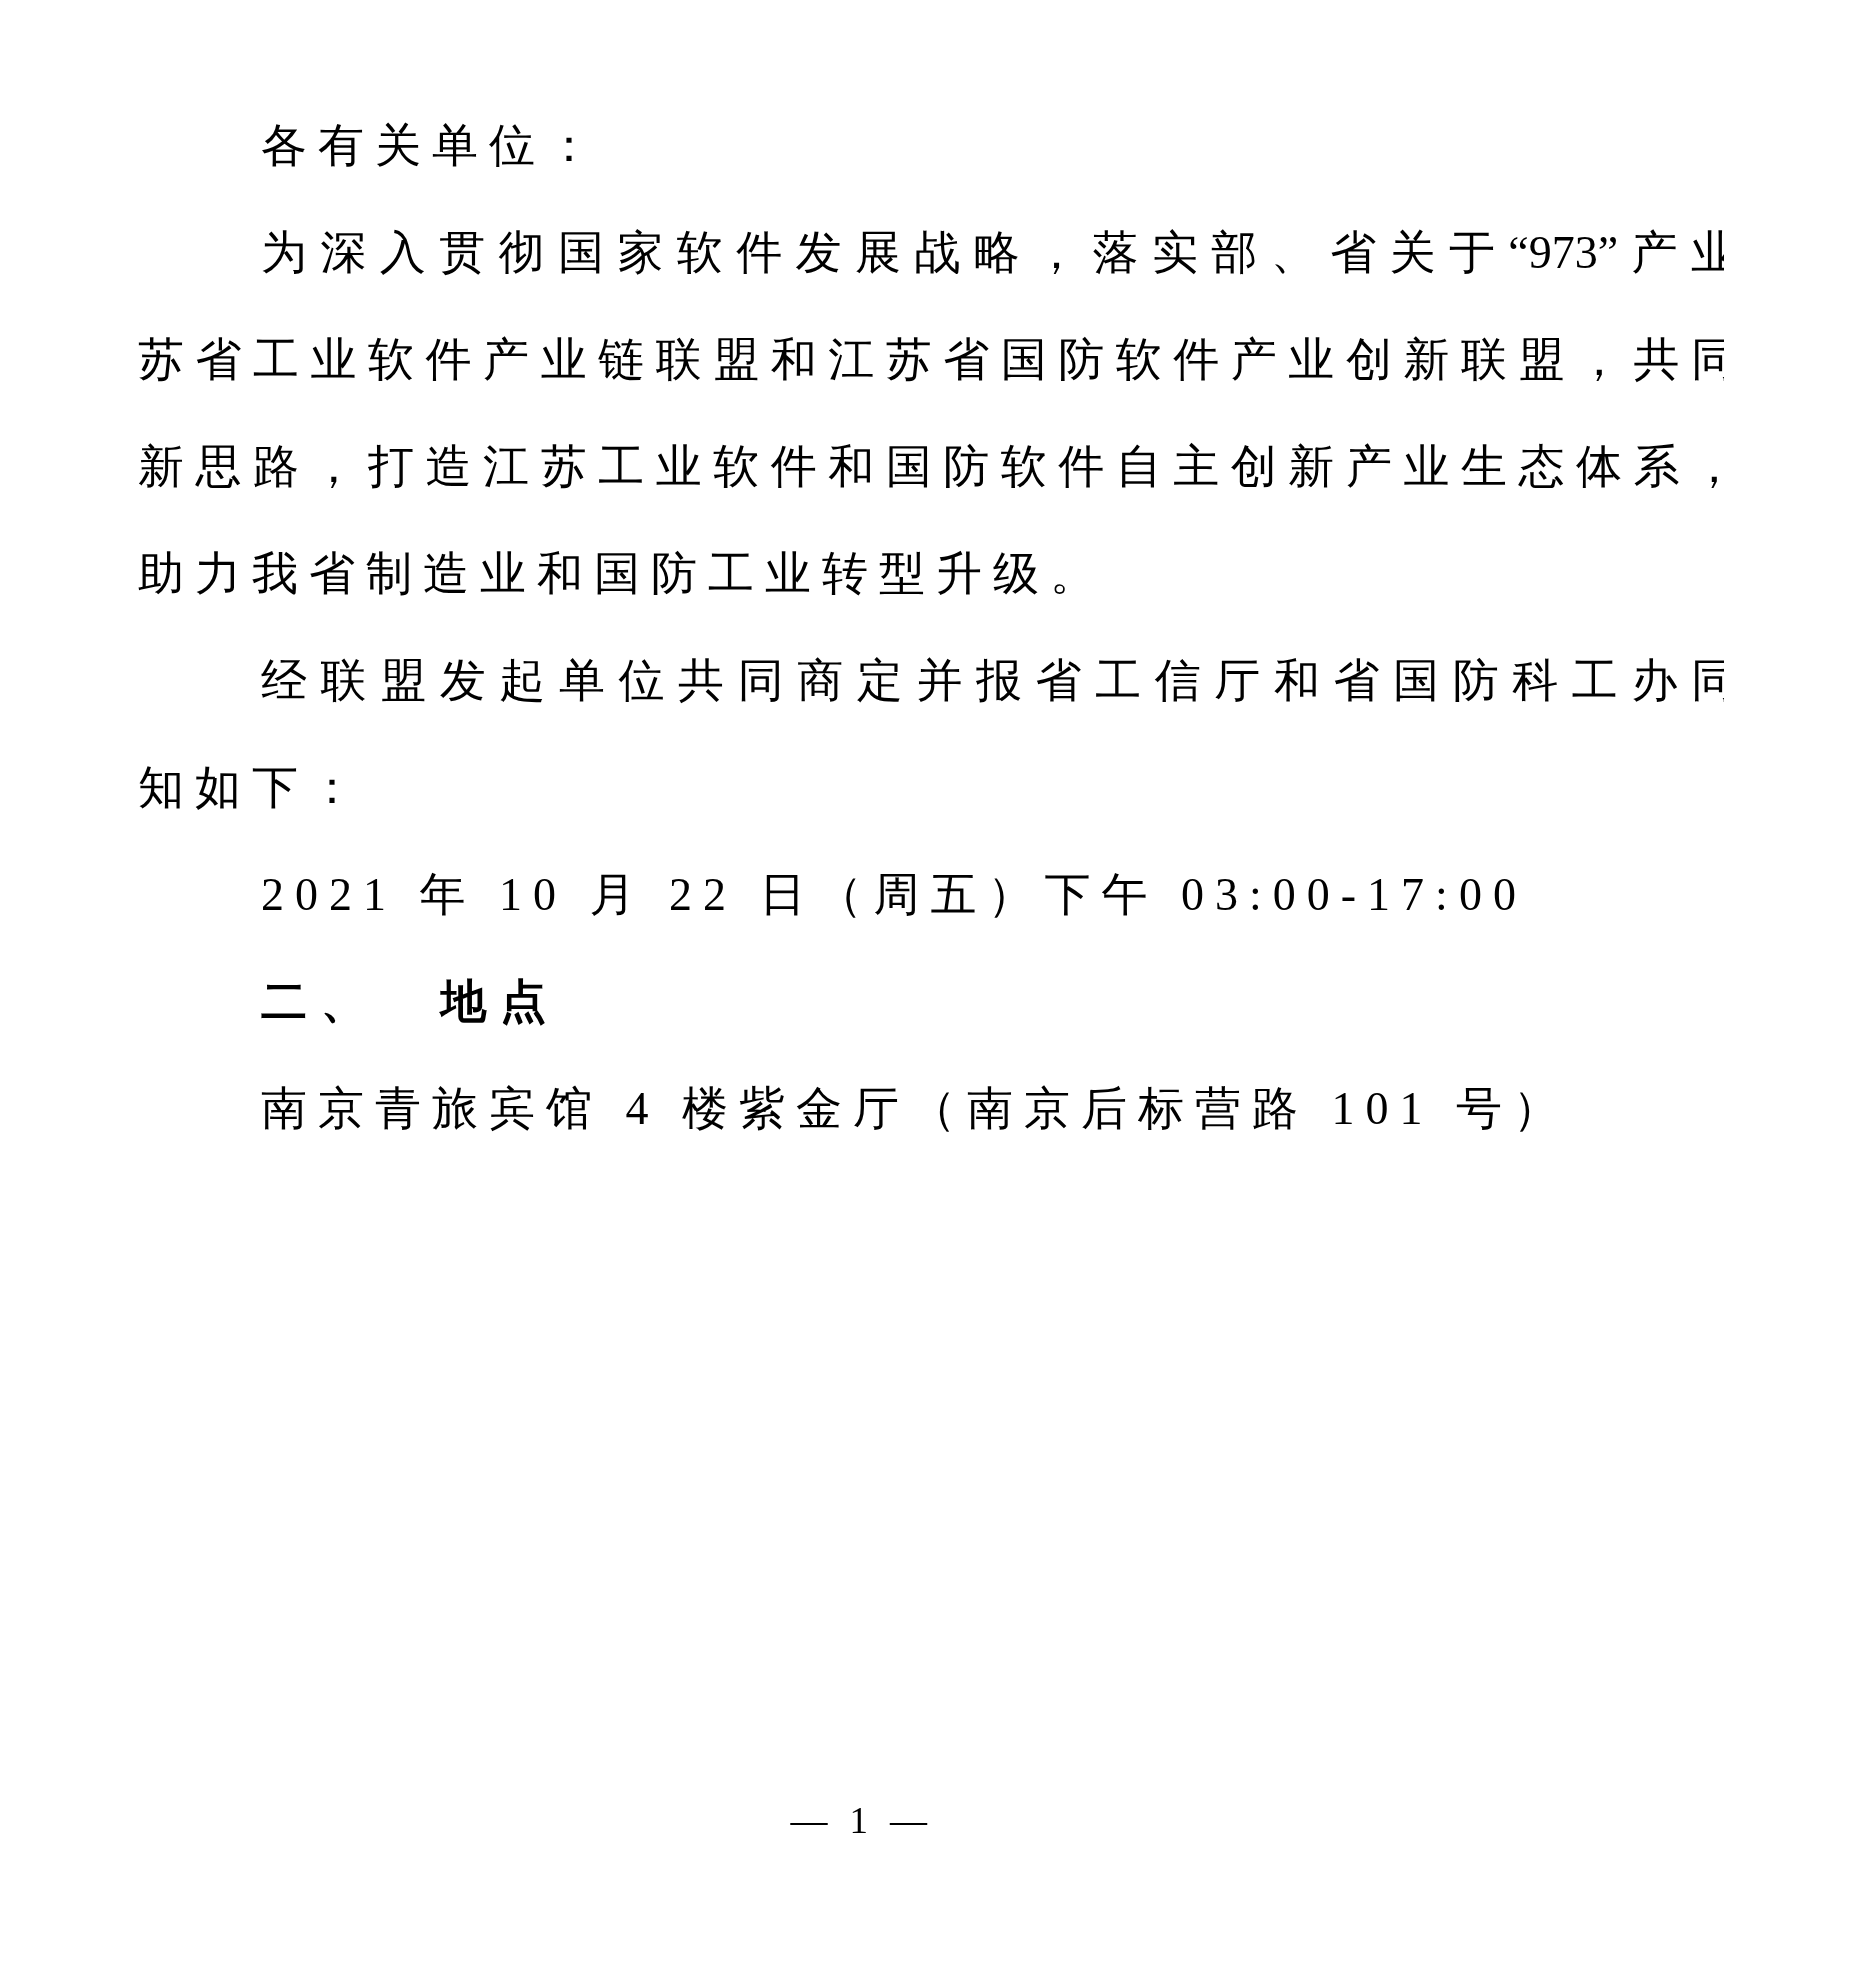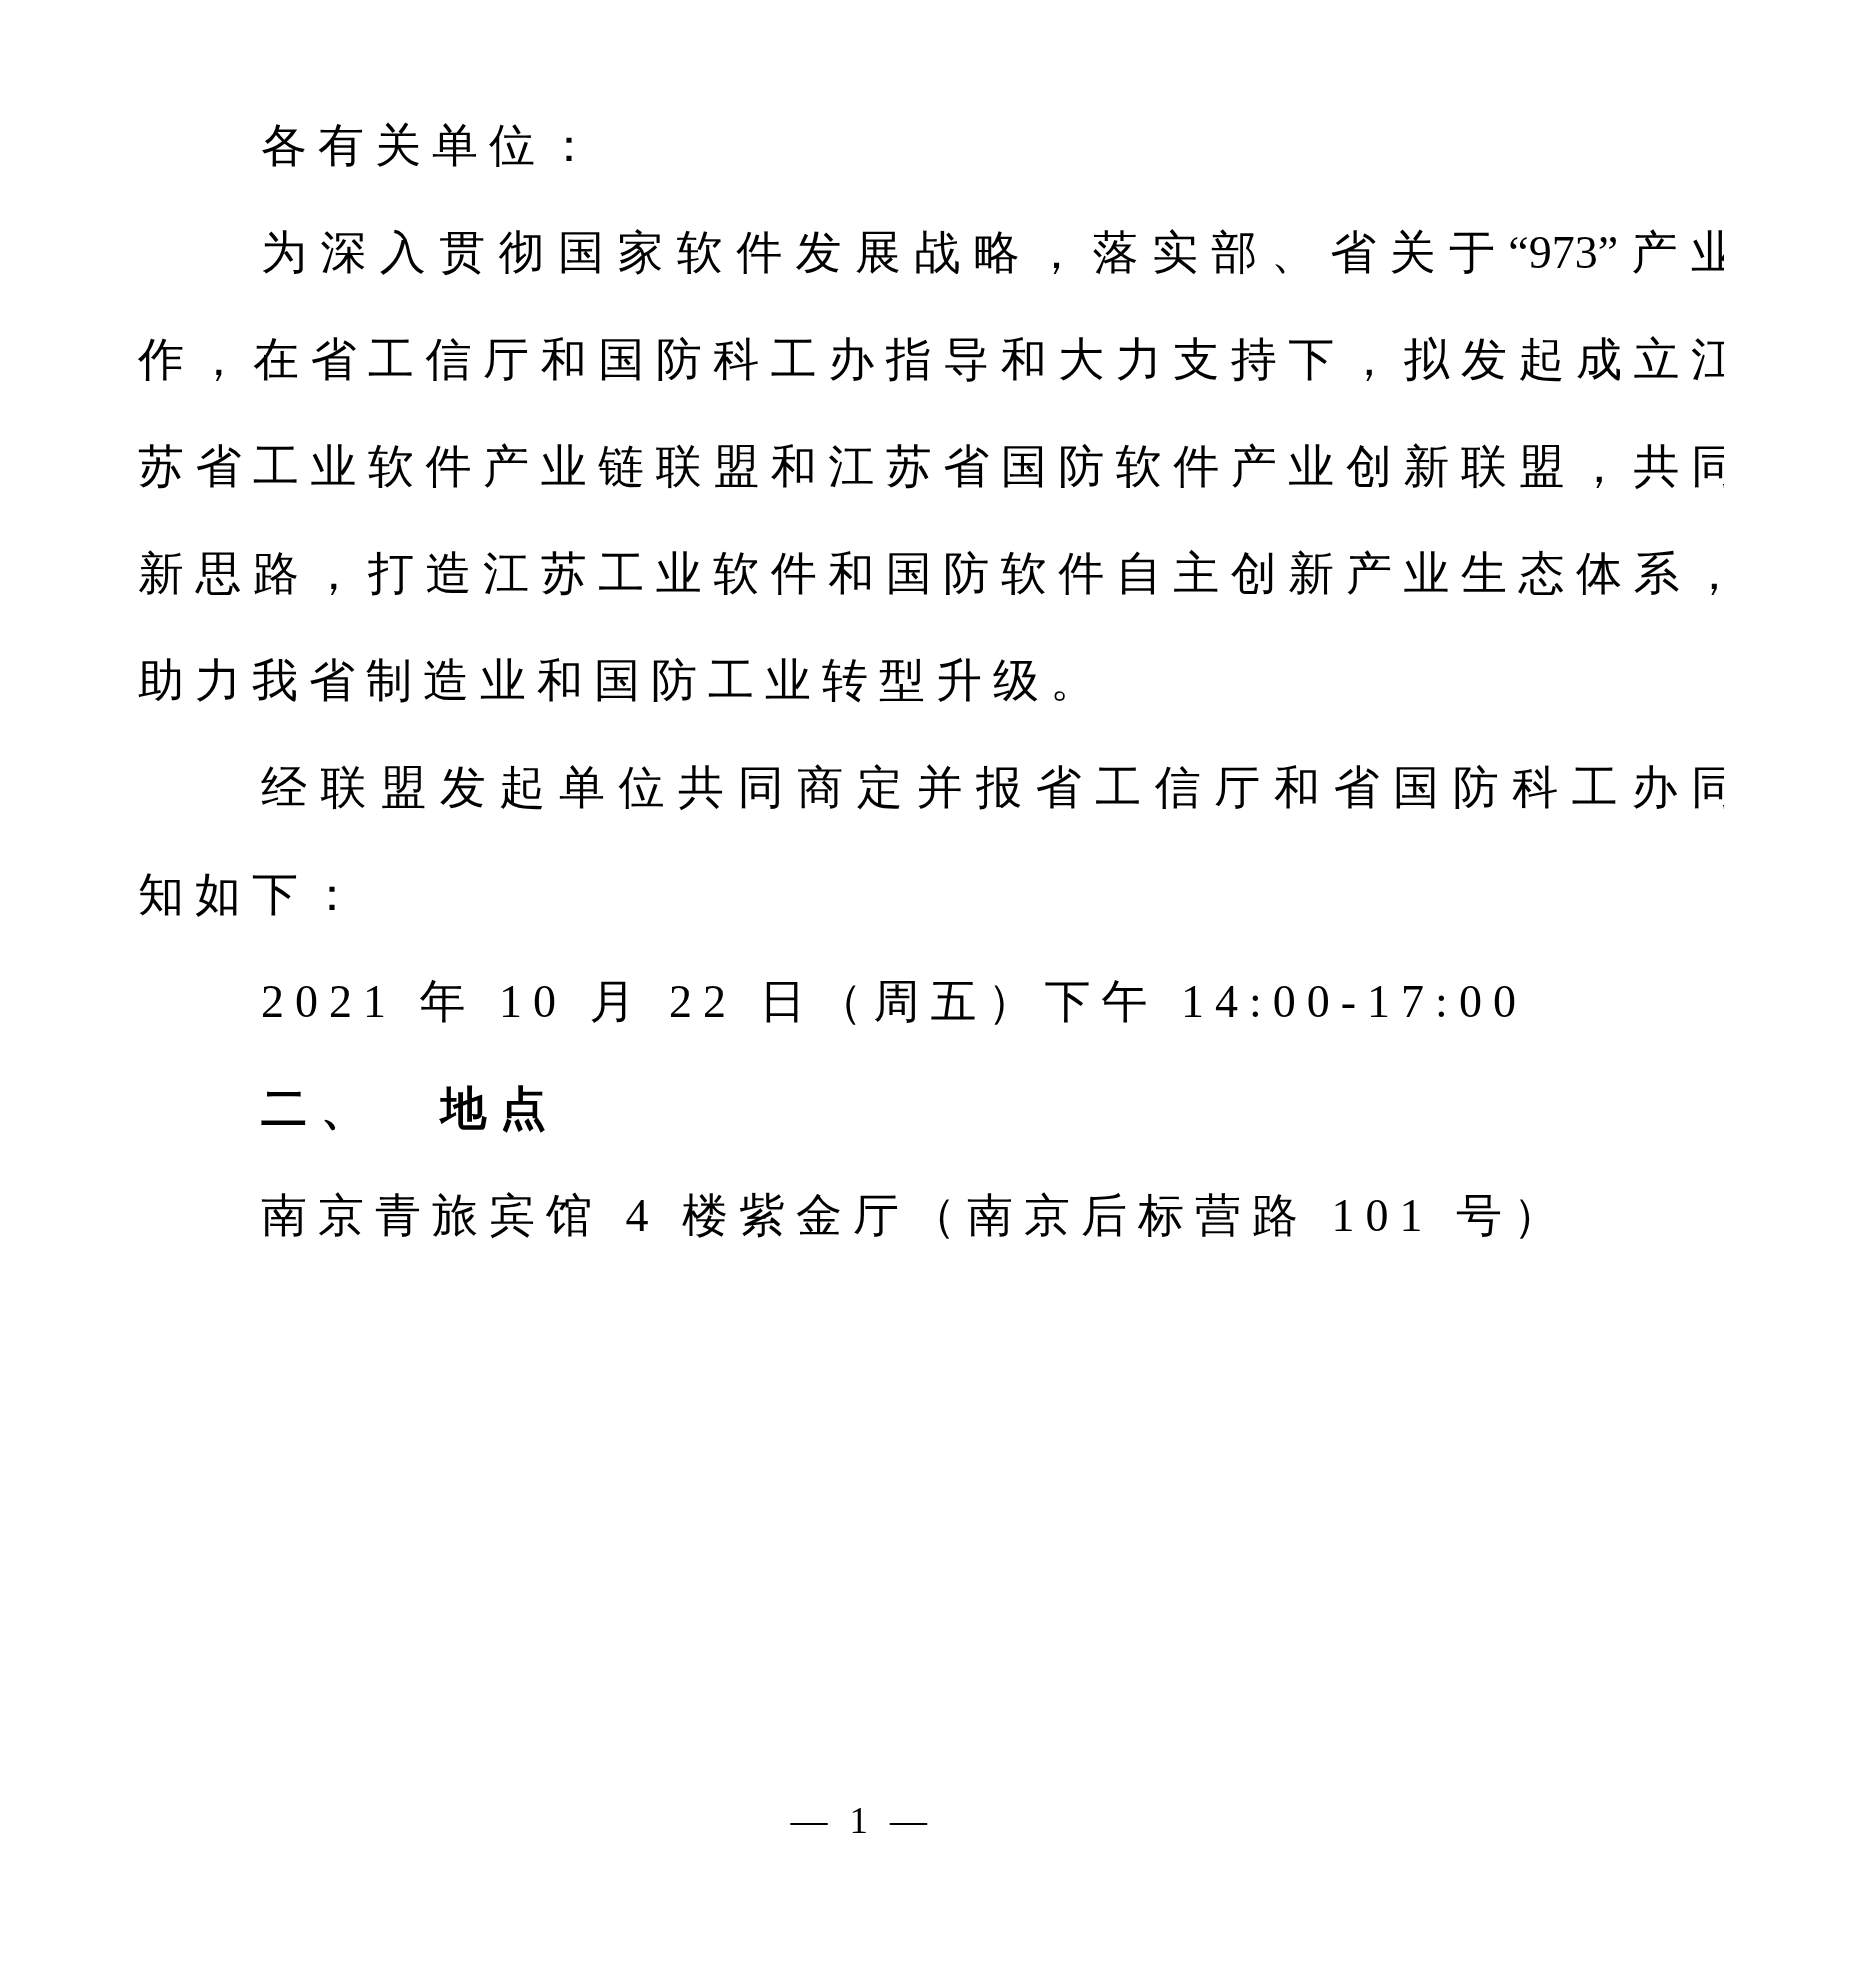--- a/index.html
+++ b/index.html
@@ -56,28 +56,27 @@
   }
 </style>
 </head>
 <body>
 
 <div class="page">
   <div class="content">
     <div class="line indent">各有关单位：</div>
     <div id="paragraphs">
         <div class="line indent full">为深入贯彻国家软件发展战略，落实部、省关于“973”产业</div>
-        <div class="line full">作，在省工信厅和国防科工办指导和大力支持下，拟发起成立江</div>
         <div class="line full">苏省工业软件产业链联盟和江苏省国防软件产业创新联盟，共同</div>
         <div class="line full">新思路，打造江苏工业软件和国防软件自主创新产业生态体系，</div>
         <div class="line">助力我省制造业和国防工业转型升级。</div>
         <div class="line indent full">经联盟发起单位共同商定并报省工信厅和省国防科工办同</div>
         <div class="line">知如下：</div>
       </div>
     <div id="sections">
-        <div class="line indent">2021 年 10 月 22 日（周五）下午 14:00-17:00</div>
+        <div class="line indent">2021 年 10 月 22 日（周五）下午 03:00-17:00</div>
         <div class="line indent heading">二、　地点</div>
         <div class="line indent">南京青旅宾馆 4 楼紫金厅（南京后标营路 101 号）</div>
       </div>
   </div>
   <div class="page-number">— 1 —</div>
 </div>
 
 
 </body></html>

